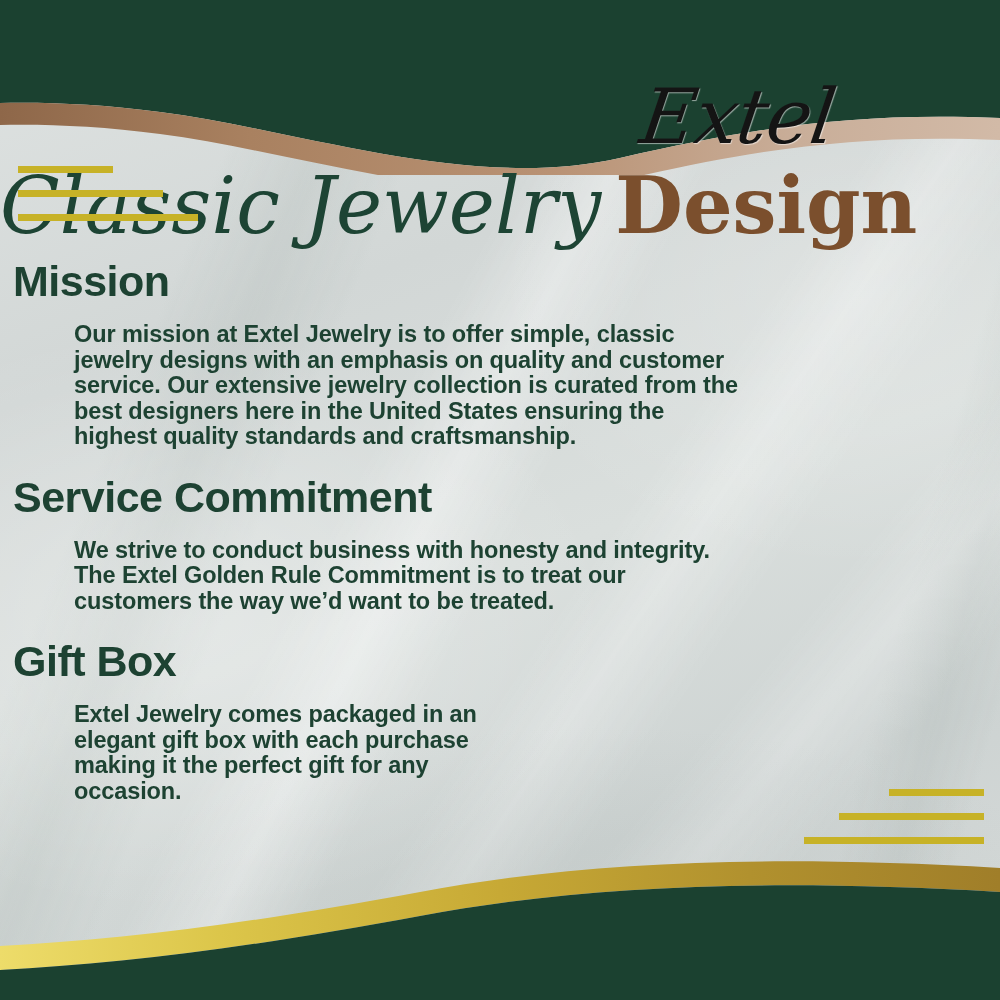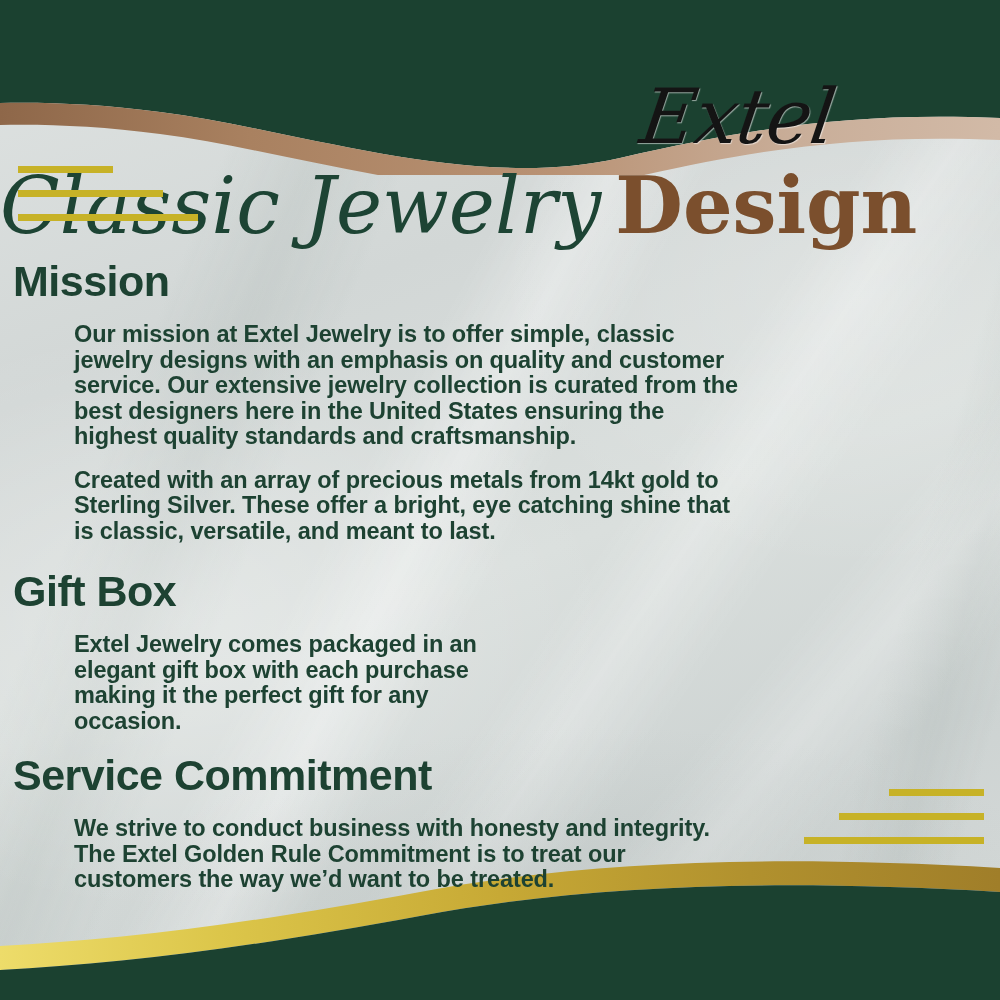--- a/index.html
+++ b/index.html
@@ -212,33 +212,30 @@
   <div class="sections">
 
     <div class="section sp-mission">
       <h2 class="sec-heading">Mission</h2>
       <div class="sec-body">
         <p>Our mission at Extel Jewelry is to offer simple, classic jewelry designs with an emphasis on quality and customer service. Our extensive jewelry collection is curated from the best designers here in the United States ensuring the highest quality standards and craftsmanship.</p>
       </div>
     </div>
 
     <div class="section sp-materials">
+    </div>
+
+    <div class="section sp-service">
+      <h2 class="sec-heading">Service Commitment</h2>
       <div class="sec-body">
-        <p>Created with an array of precious metals from 14kt gold to Sterling Silver. These offer a bright, eye catching shine that is classic, versatile, and meant to last.</p>
+        <p>We strive to conduct business with honesty and integrity. The Extel Golden Rule Commitment is to treat our customers the way we’d want to be treated.</p>
       </div>
     </div>
 
     <div class="section">
       <h2 class="sec-heading">Gift Box</h2>
       <div class="sec-body" style="margin-right:250px">
         <p>Extel Jewelry comes packaged in an elegant gift box with each purchase making it the perfect gift for any occasion.</p>
       </div>
     </div>
 
-    <div class="section sp-service">
-      <h2 class="sec-heading">Service Commitment</h2>
-      <div class="sec-body">
-        <p>We strive to conduct business with honesty and integrity. The Extel Golden Rule Commitment is to treat our customers the way we’d want to be treated.</p>
-      </div>
-    </div>
-
   </div>
 </div>
 
 </body></html>

